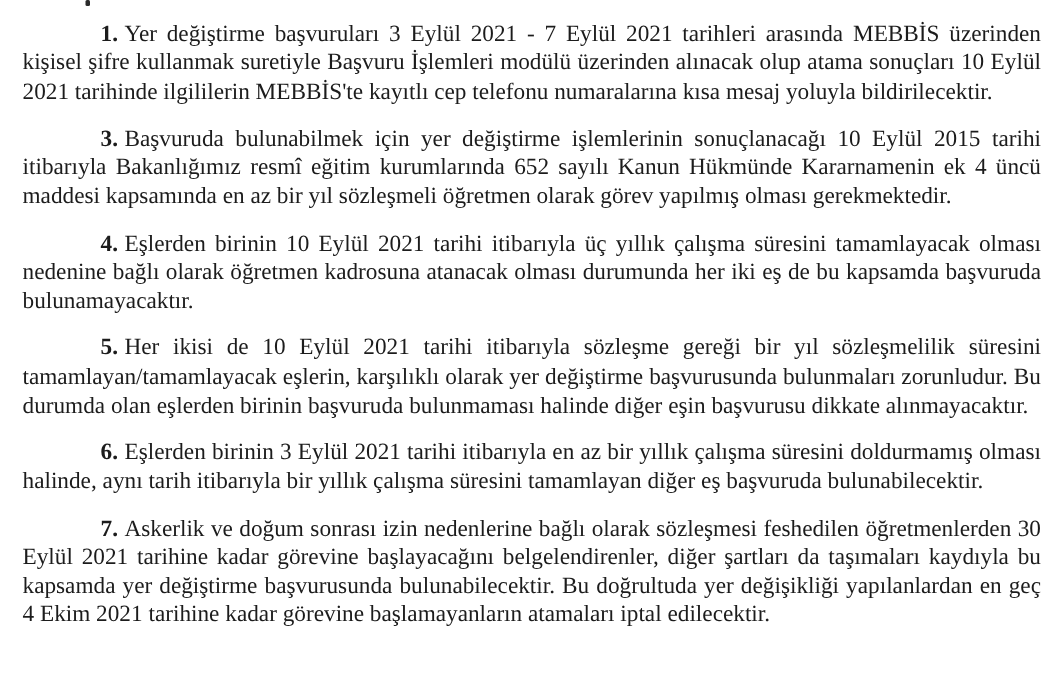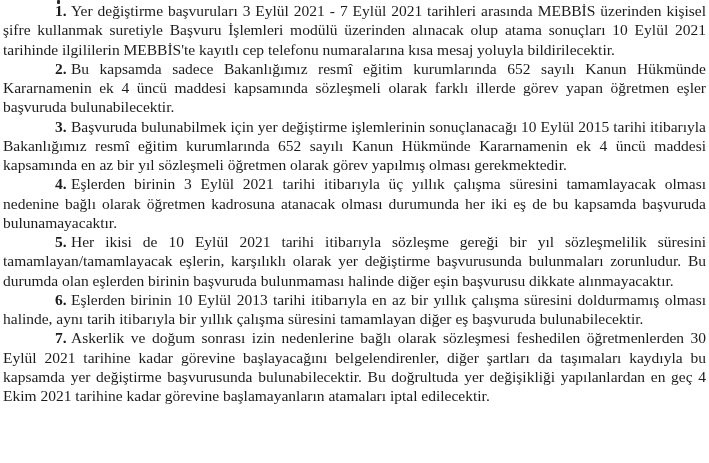--- a/index.html
+++ b/index.html
@@ -16,21 +16,21 @@
     height: 463px;
     box-sizing: border-box;
     padding: 1px 3px 0 3px;
     font-family: "Liberation Serif", "DejaVu Serif", serif;
     font-size: 15.5px;
     line-height: 19.25px;
     color: #1c1c1c;
     text-align: justify;
   }
   .para {
-    margin: 0;
+    margin: 12px;
     text-indent: 52px;
   }
   .num {
     font-weight: bold;
     margin-right: 0.28em;
   }
   .fragment {
     position: absolute;
     top: 0;
     left: 57px;
@@ -41,24 +41,23 @@
   }
 </style>
 </head>
 <body>
 
 <div class="page">
   <div class="fragment"></div>
 
   <p class="para"><span class="num">1.</span><span>Yer değiştirme başvuruları 3 Eylül 2021 - 7 Eylül 2021 tarihleri arasında MEBBİS üzerinden kişisel şifre kullanmak suretiyle Başvuru İşlemleri modülü üzerinden alınacak olup atama sonuçları 10 Eylül 2021 tarihinde ilgililerin MEBBİS'te kayıtlı cep telefonu numaralarına kısa mesaj yoluyla bildirilecektir.</span></p>
 
-  <p class="para"><span class="num">2.</span><span>Bu kapsamda sadece Bakanlığımız resmî eğitim kurumlarında 652 sayılı Kanun Hükmünde Kararnamenin ek 4 üncü maddesi kapsamında sözleşmeli olarak farklı illerde görev yapan öğretmen eşler başvuruda bulunabilecektir.</span></p>
 
   <p class="para"><span class="num">3.</span><span>Başvuruda bulunabilmek için yer değiştirme işlemlerinin sonuçlanacağı 10 Eylül 2015 tarihi itibarıyla Bakanlığımız resmî eğitim kurumlarında 652 sayılı Kanun Hükmünde Kararnamenin ek 4 üncü maddesi kapsamında en az bir yıl sözleşmeli öğretmen olarak görev yapılmış olması gerekmektedir.</span></p>
 
-  <p class="para"><span class="num">4.</span><span>Eşlerden birinin 3 Eylül 2021 tarihi itibarıyla üç yıllık çalışma süresini tamamlayacak olması nedenine bağlı olarak öğretmen kadrosuna atanacak olması durumunda her iki eş de bu kapsamda başvuruda bulunamayacaktır.</span></p>
+  <p class="para"><span class="num">4.</span><span>Eşlerden birinin 10 Eylül 2021 tarihi itibarıyla üç yıllık çalışma süresini tamamlayacak olması nedenine bağlı olarak öğretmen kadrosuna atanacak olması durumunda her iki eş de bu kapsamda başvuruda bulunamayacaktır.</span></p>
 
   <p class="para"><span class="num">5.</span><span>Her ikisi de 10 Eylül 2021 tarihi itibarıyla sözleşme gereği bir yıl sözleşmelilik süresini tamamlayan/tamamlayacak eşlerin, karşılıklı olarak yer değiştirme başvurusunda bulunmaları zorunludur. Bu durumda olan eşlerden birinin başvuruda bulunmaması halinde diğer eşin başvurusu dikkate alınmayacaktır.</span></p>
 
-  <p class="para"><span class="num">6.</span><span>Eşlerden birinin 10 Eylül 2013 tarihi itibarıyla en az bir yıllık çalışma süresini doldurmamış olması halinde, aynı tarih itibarıyla bir yıllık çalışma süresini tamamlayan diğer eş başvuruda bulunabilecektir.</span></p>
+  <p class="para"><span class="num">6.</span><span>Eşlerden birinin 3 Eylül 2021 tarihi itibarıyla en az bir yıllık çalışma süresini doldurmamış olması halinde, aynı tarih itibarıyla bir yıllık çalışma süresini tamamlayan diğer eş başvuruda bulunabilecektir.</span></p>
 
   <p class="para"><span class="num">7.</span><span>Askerlik ve doğum sonrası izin nedenlerine bağlı olarak sözleşmesi feshedilen öğretmenlerden 30 Eylül 2021 tarihine kadar görevine başlayacağını belgelendirenler, diğer şartları da taşımaları kaydıyla bu kapsamda yer değiştirme başvurusunda bulunabilecektir. Bu doğrultuda yer değişikliği yapılanlardan en geç 4 Ekim 2021 tarihine kadar görevine başlamayanların atamaları iptal edilecektir.</span></p>
 </div>
 
 </body></html>

